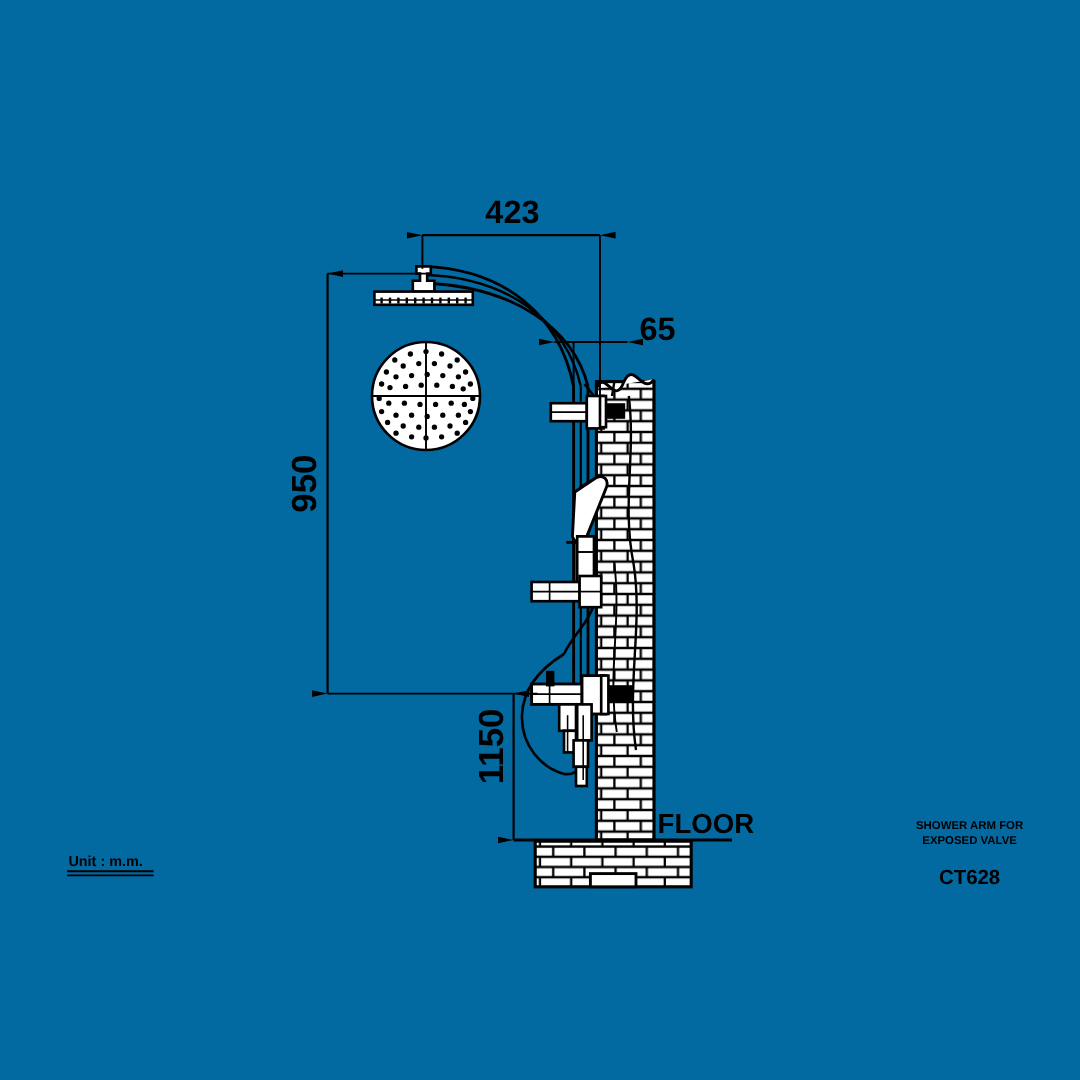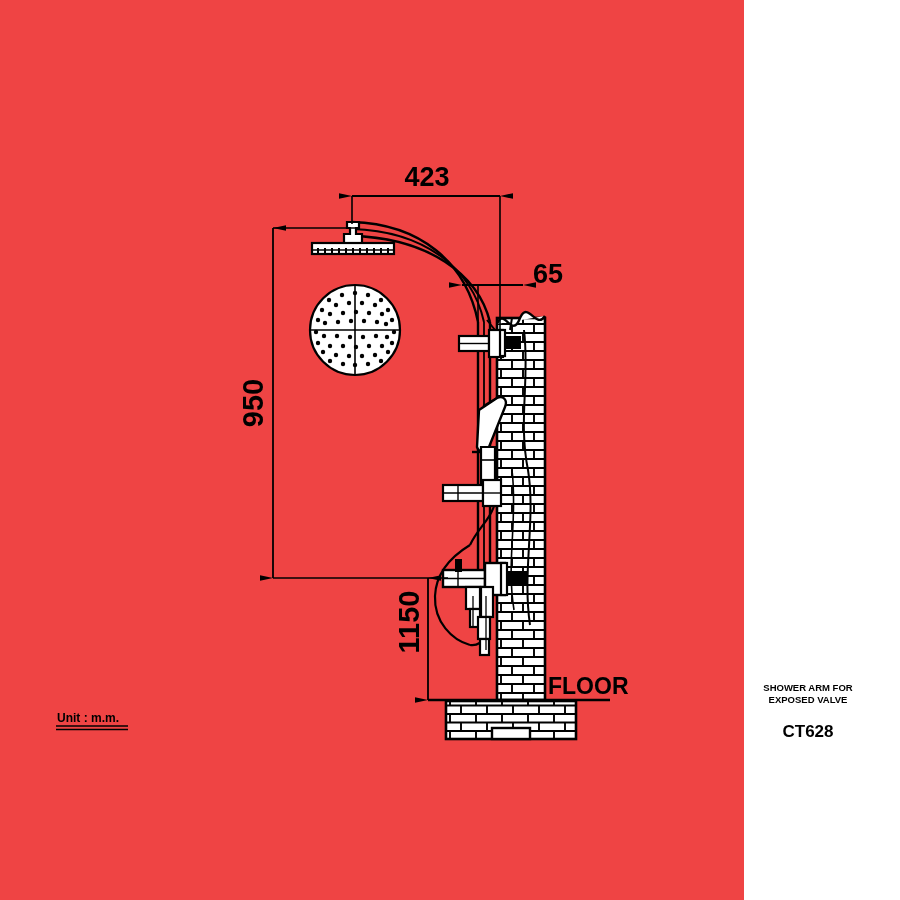--- a/index.html
+++ b/index.html
@@ -1,18 +1,18 @@
 <!DOCTYPE html>
 <html><head>
 <meta charset="utf-8">
 <style>
   html,body{margin:0;padding:0;background:#ffffff;}
   body{width:900px;height:900px;overflow:hidden;
        font-family:"Liberation Sans", sans-serif;color:#000;}
-  #sheet{position:relative;width:744px;height:900px;background:#ef4444;}
+  #sheet{position:relative;width:900px;height:900px;background:#0369a1;}
   svg.draw{position:absolute;left:0;top:0;width:900px;height:900px;}
   .dimtext{font-family:"Liberation Sans", sans-serif;font-weight:bold;fill:#000;}
   .titletext{font-family:"Liberation Sans", sans-serif;font-weight:bold;fill:#000;}
   .unittext{font-family:"Liberation Sans", sans-serif;font-weight:bold;fill:#000;}
 </style>
 </head>
 <body>
 
 <div id="sheet">
 

